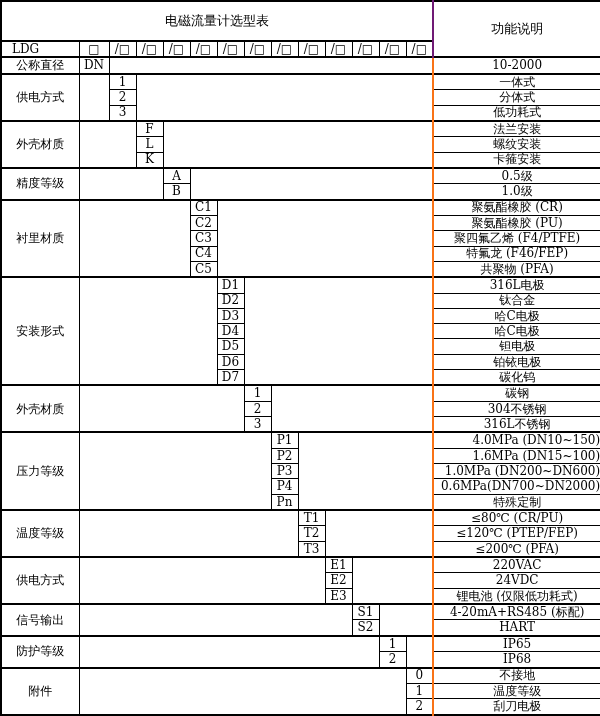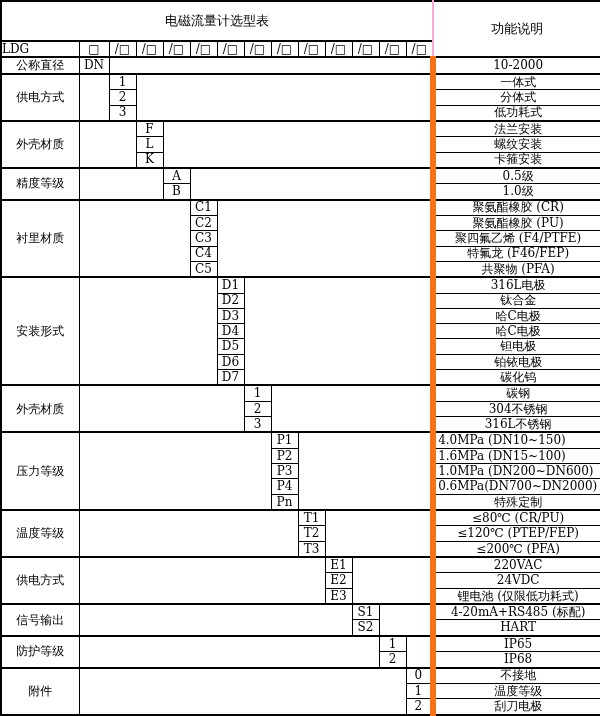--- a/index.html
+++ b/index.html
@@ -19,24 +19,24 @@
     text-align: center;
     vertical-align: middle;
     font-size: 12px;
     line-height: 1.05;
     color: #000;
     overflow: hidden;
     white-space: nowrap;
   }
   #sel-table tr.title-row { height: 40px; }
   #sel-table td.title { font-size: 13px; }
-  #sel-table td.fnh { font-size: 13px; border-left: 2px solid #f9a8d4; margin-top: 11px; }
-  #sel-table td.fn { border-left: 6px solid #f97316; }
-  #sel-table td.fn.left { text-align: left; padding-left: 2px; }
-  #sel-table td.cat.ldg { text-align: left; padding-left: 0; }
+  #sel-table td.fnh { font-size: 13px; border-left: 2px solid #701a75; margin-top: 11px; }
+  #sel-table td.fn { border-left: 2px solid #f97316; }
+  #sel-table td.fn.left { text-align: right; padding-left: 2px; }
+  #sel-table td.cat.ldg { text-align: left; padding-left: 10px; }
   #sel-table tr.gsep > td { border-top: 2px solid #000; }
   #sel-table td.blank { background: #ffffff; }
 </style>
 </head>
 <body>
 
 <table id="sel-table">
   <colgroup>
     <col style="width:78px">
     <col style="width:30px">

